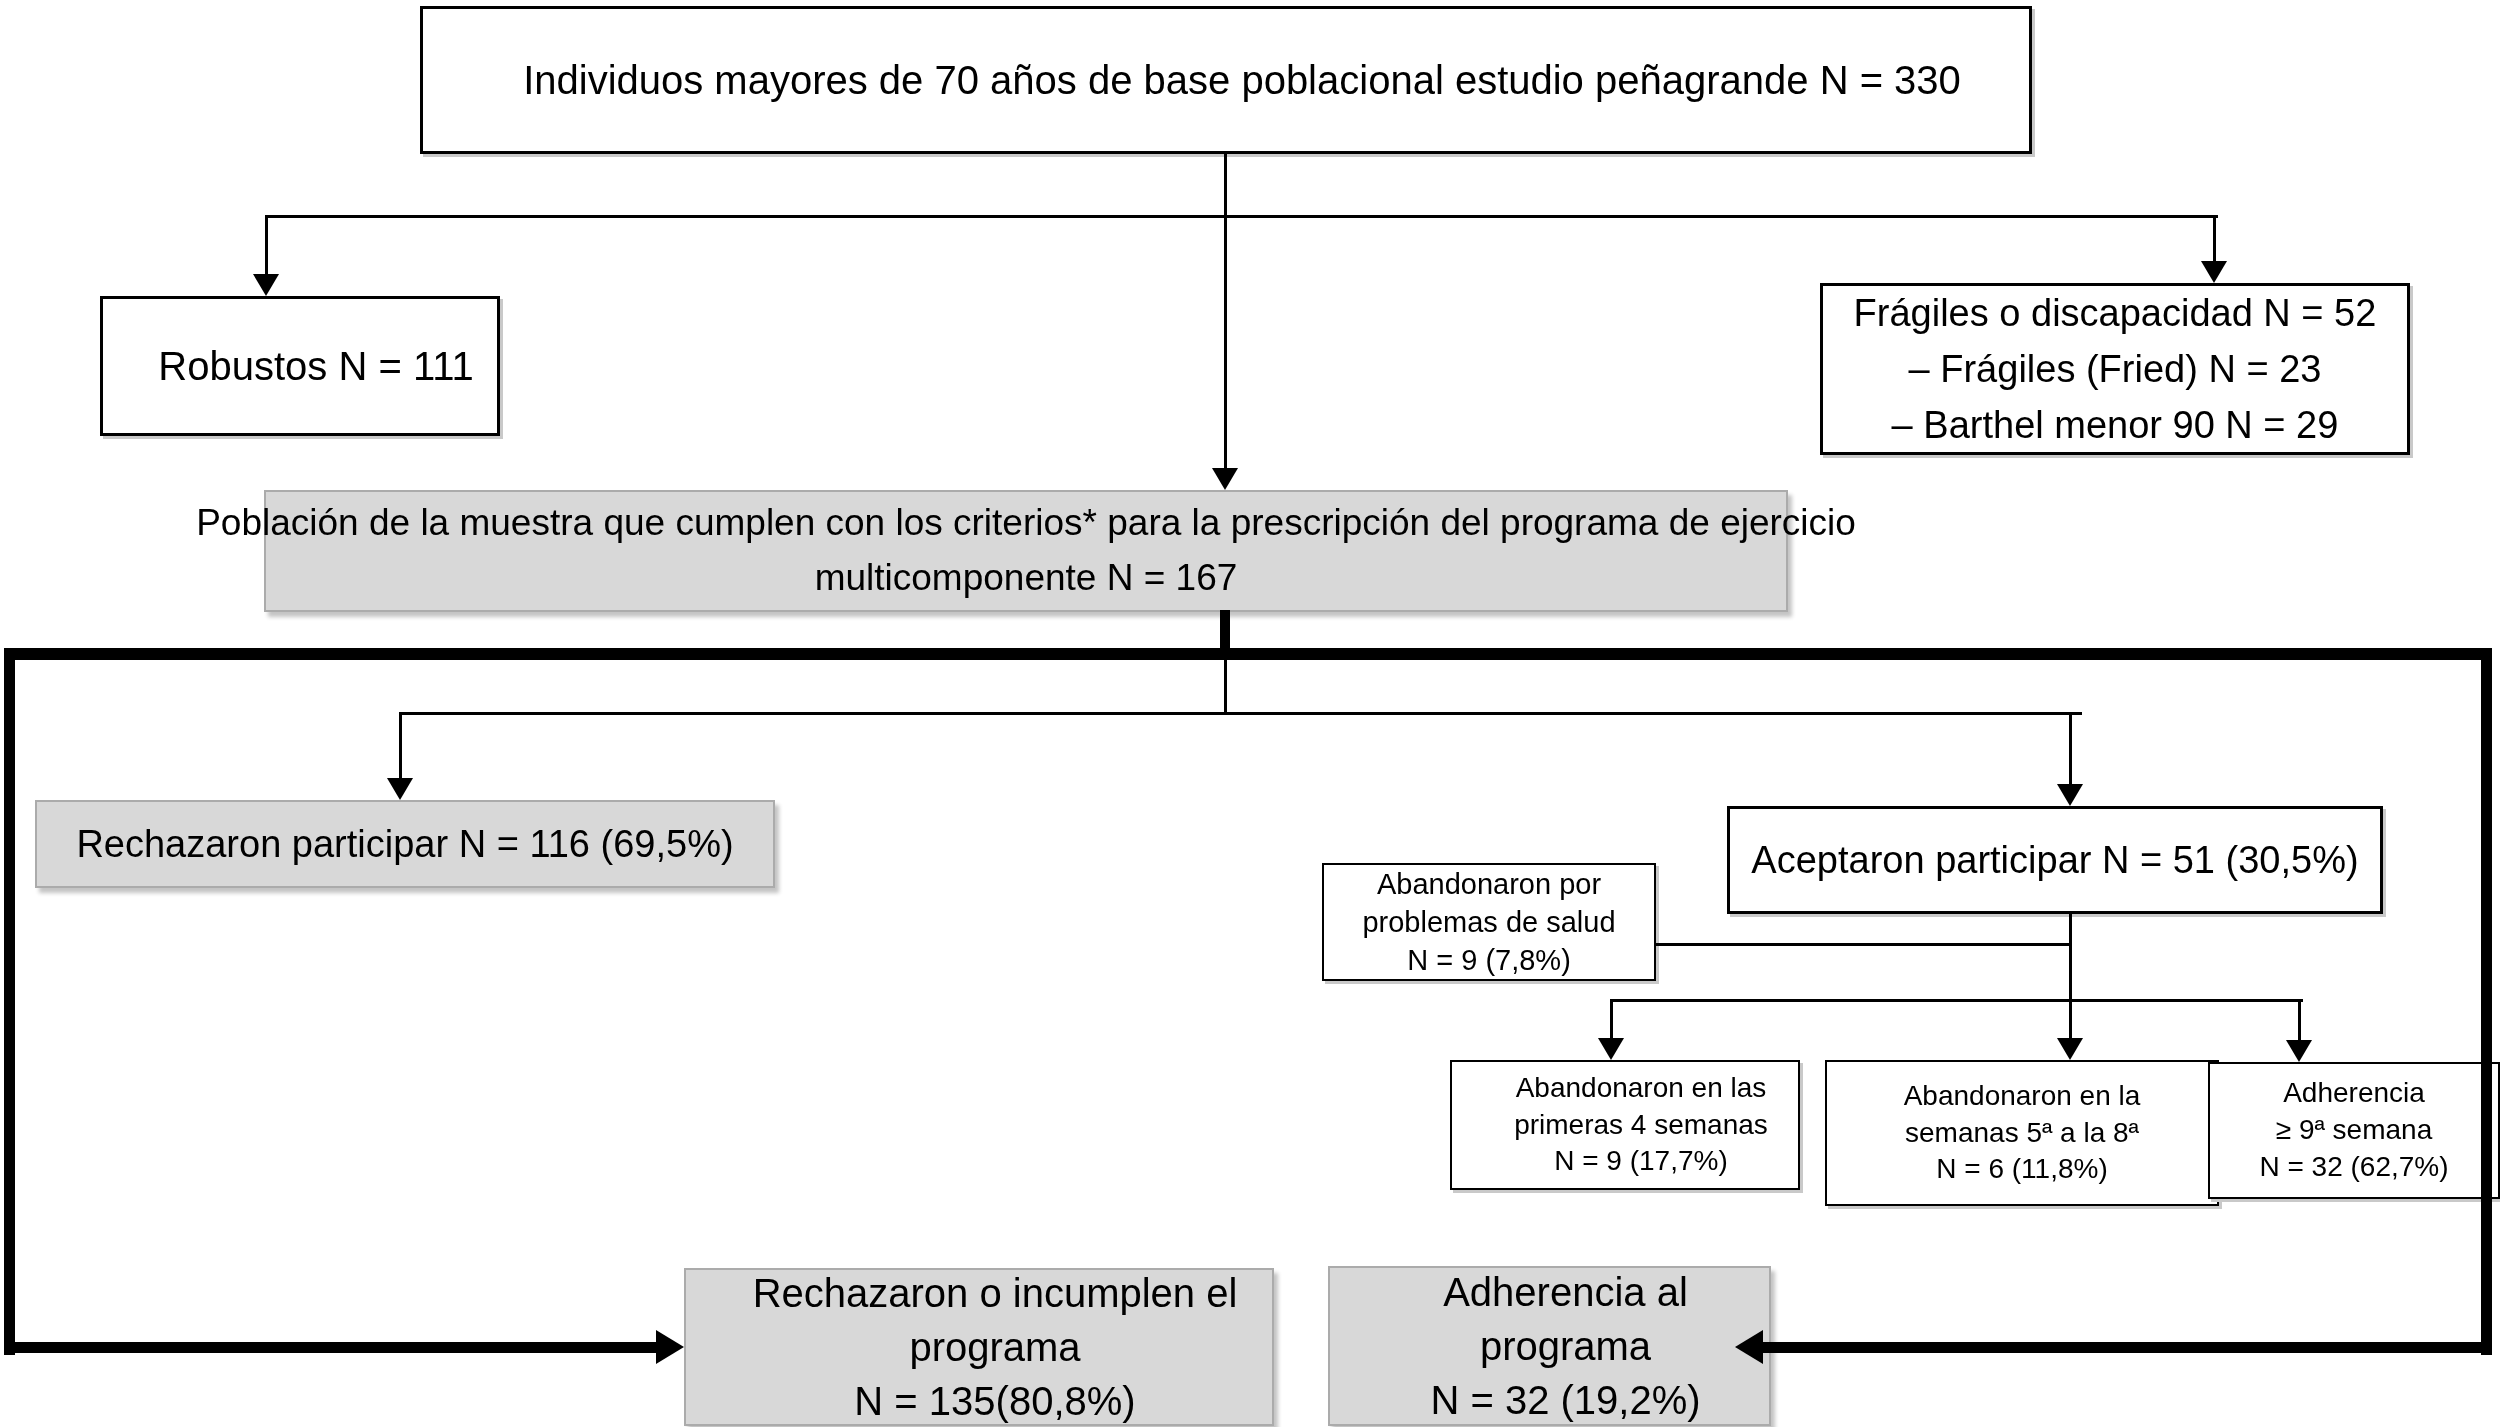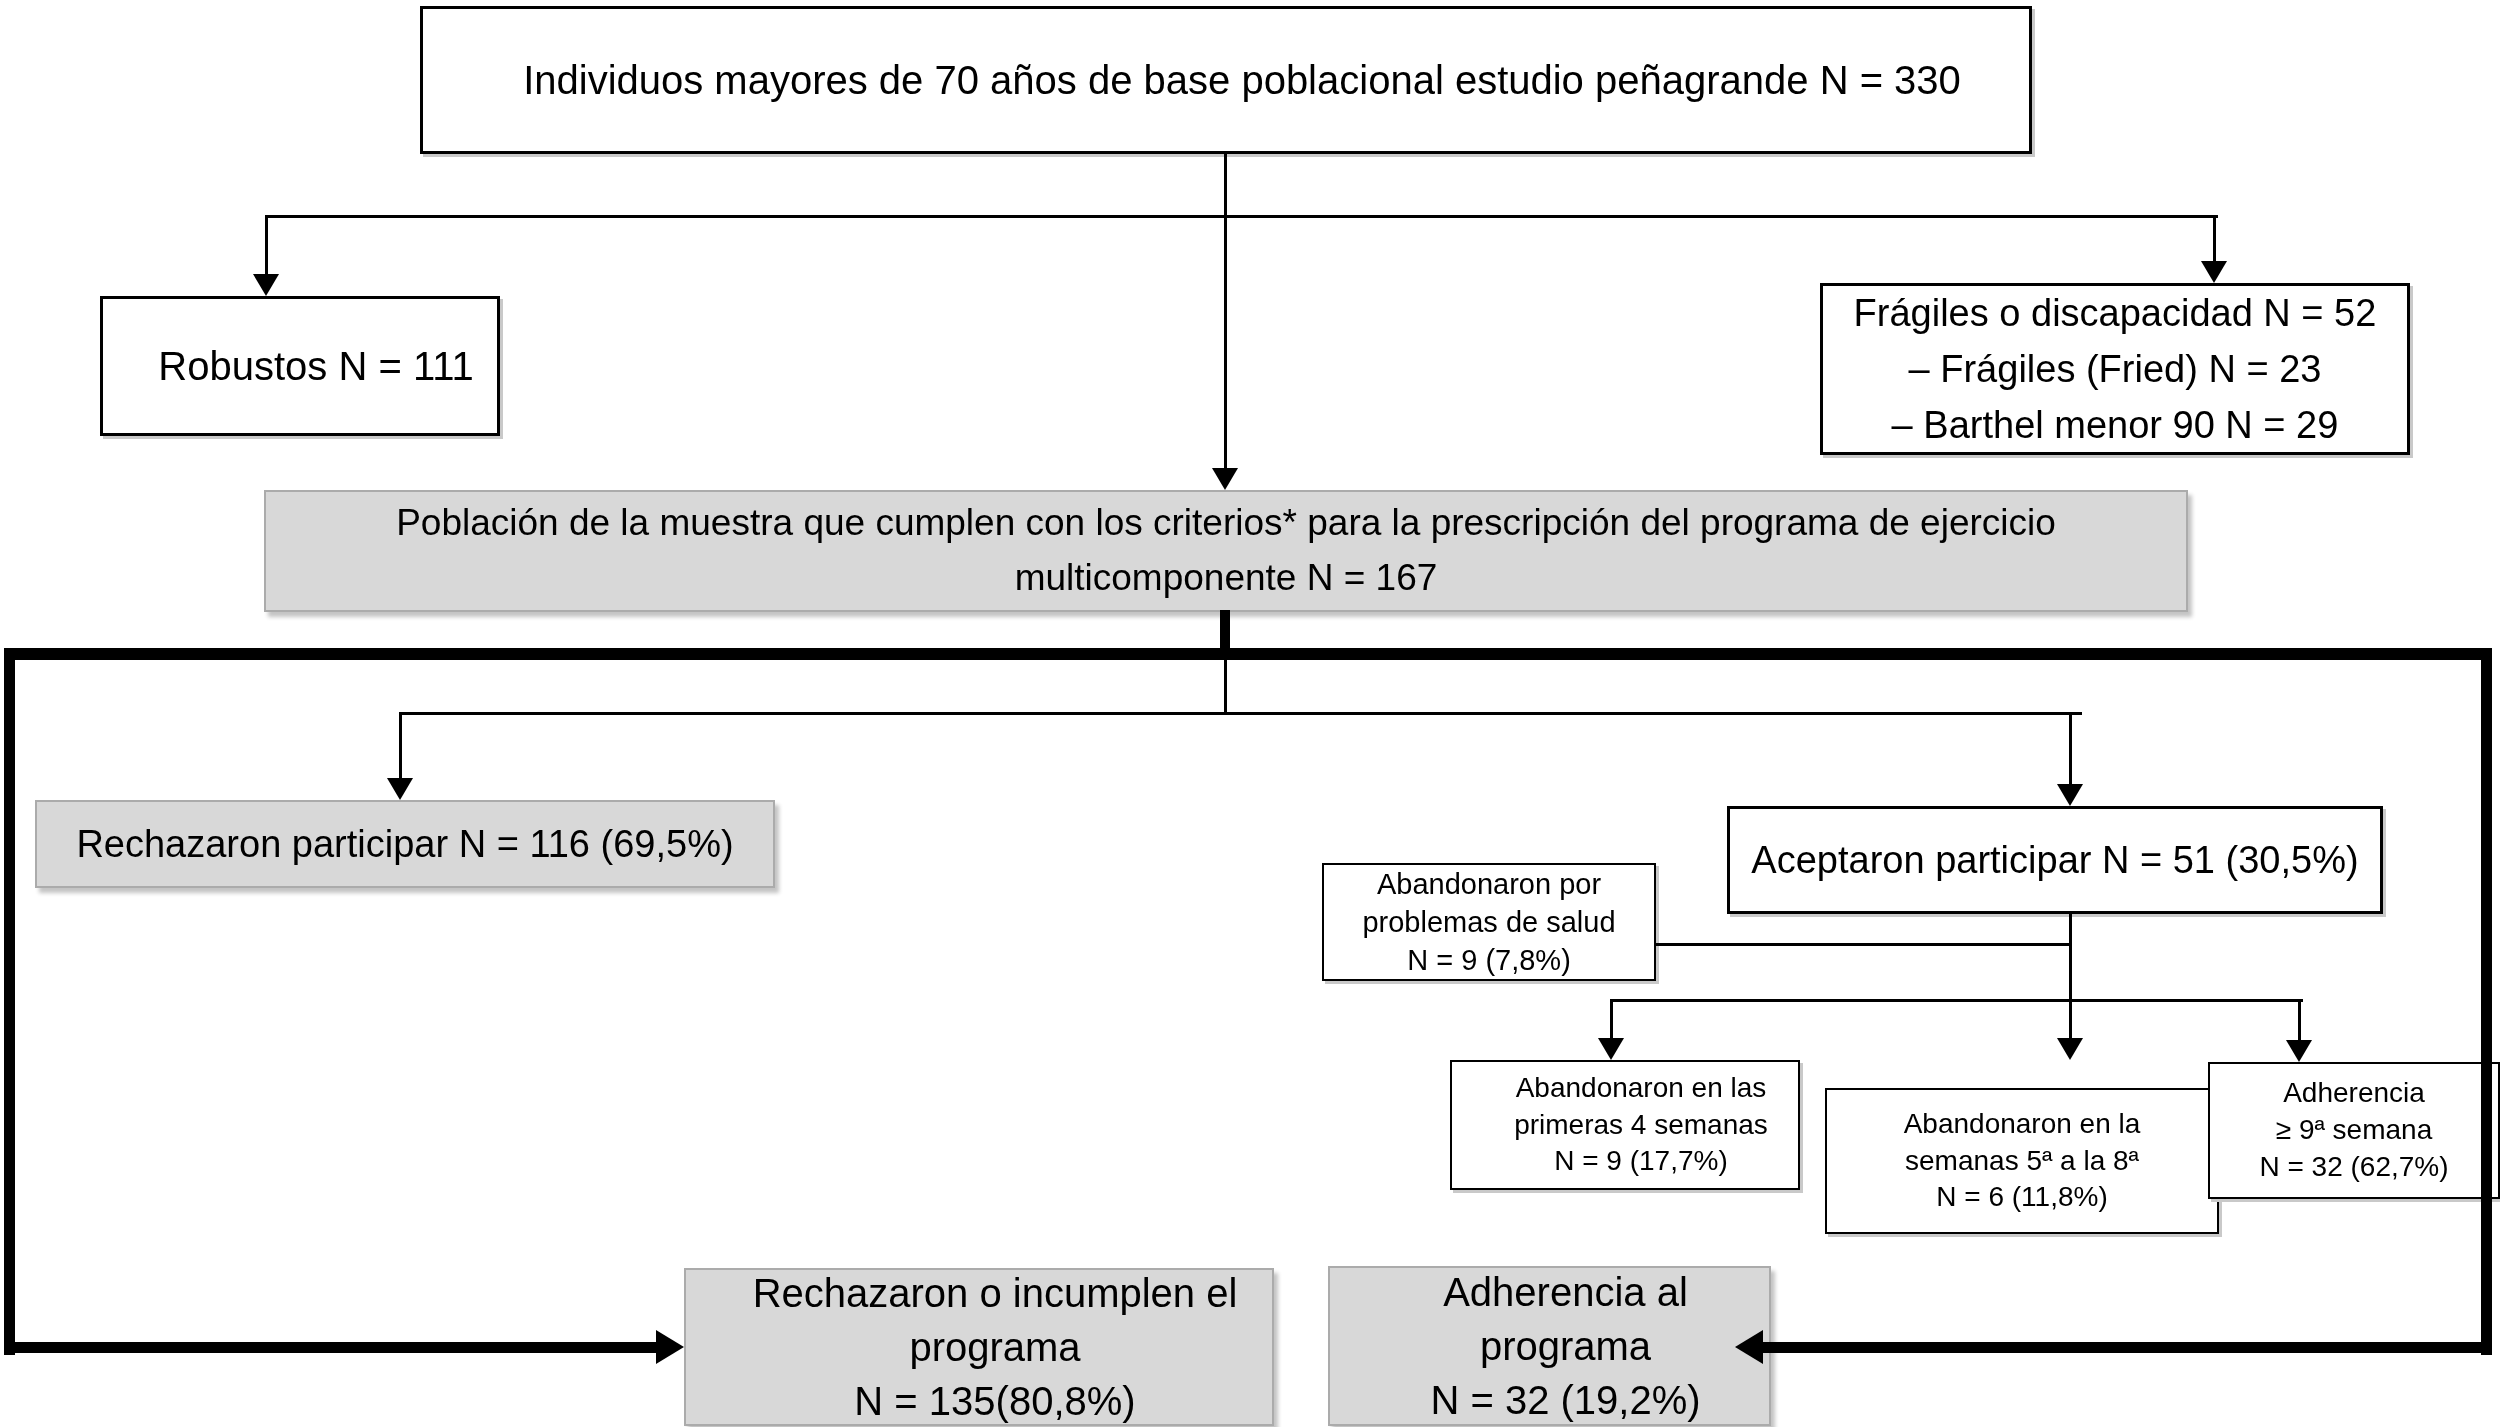--- a/index.html
+++ b/index.html
@@ -69,21 +69,21 @@
   <div class="box t40" style="left:100px; top:296px; width:400px; height:140px;">
     <div class="ln">Robustos N = 111</div>
   </div>
 
   <div class="box t38" style="left:1820px; top:283px; width:590px; height:172px;">
     <div class="ln">Frágiles o discapacidad N = 52</div>
     <div class="ln">– Frágiles (Fried) N = 23</div>
     <div class="ln">– Barthel menor 90 N = 29</div>
   </div>
 
-  <div class="box gray t37" style="left:264px; top:490px; width:1924px; height:122px;">
+  <div class="box gray t37" style="left:264px; top:490px; width:1524px; height:122px;">
     <div class="ln">Población de la muestra que cumplen con los criterios* para la prescripción del programa de ejercicio</div>
     <div class="ln">multicomponente N = 167</div>
   </div>
 
   <div class="box gray t38" style="left:35px; top:800px; width:740px; height:88px;">
     <div class="ln">Rechazaron participar N = 116 (69,5%)</div>
   </div>
 
   <div class="box t38" style="left:1727px; top:806px; width:656px; height:108px;">
     <div class="ln">Aceptaron participar N = 51 (30,5%)</div>
@@ -94,21 +94,21 @@
     <div class="ln">problemas de salud</div>
     <div class="ln">N = 9 (7,8%)</div>
   </div>
 
   <div class="box t28" style="left:1450px; top:1060px; width:350px; height:130px; border-width:2px;padding-left:32px;">
     <div class="ln">Abandonaron en las</div>
     <div class="ln">primeras 4 semanas</div>
     <div class="ln">N = 9 (17,7%)</div>
   </div>
 
-  <div class="box t28" style="left:1825px; top:1060px; width:394px; height:146px; border-width:2px;margin-top:28px;">
+  <div class="box t28" style="left:1825px; top:1060px; width:394px; height:146px; border-width:2px;">
     <div class="ln">Abandonaron en la</div>
     <div class="ln">semanas 5ª a la 8ª</div>
     <div class="ln">N = 6 (11,8%)</div>
   </div>
 
   <div class="box t28" style="left:2172px; top:1062px; width:292px; height:137px; border-width:2px;margin-left:36px;">
     <div class="ln">Adherencia</div>
     <div class="ln">≥ 9ª semana</div>
     <div class="ln">N = 32 (62,7%)</div>
   </div>

